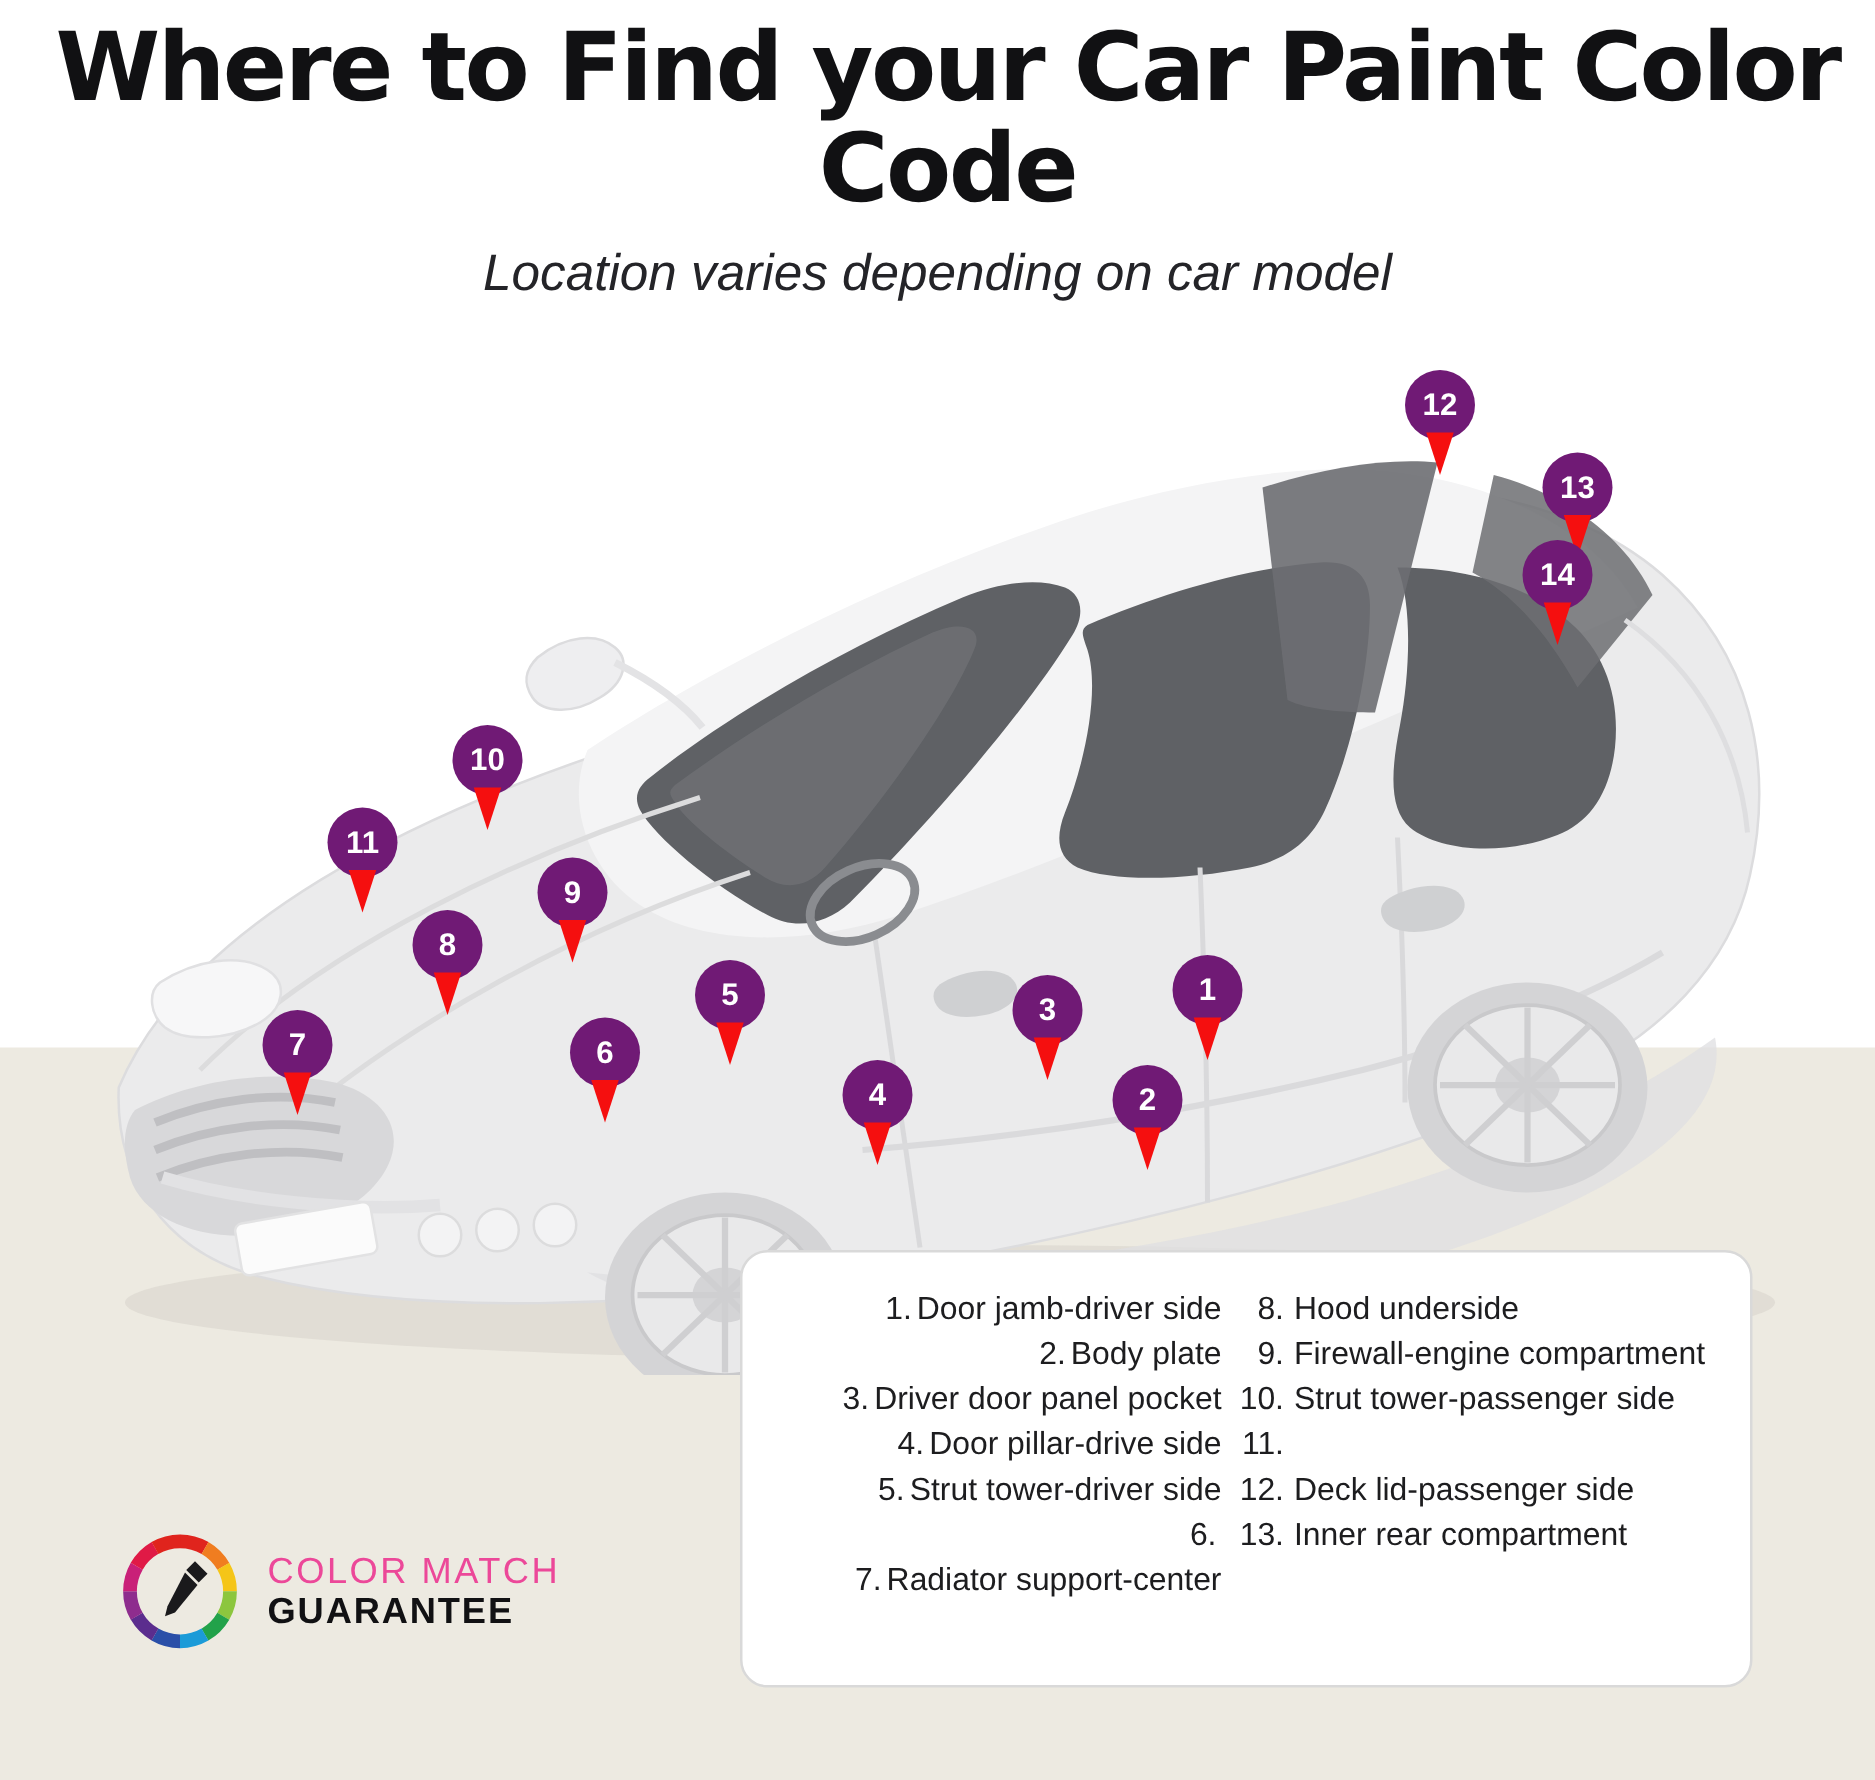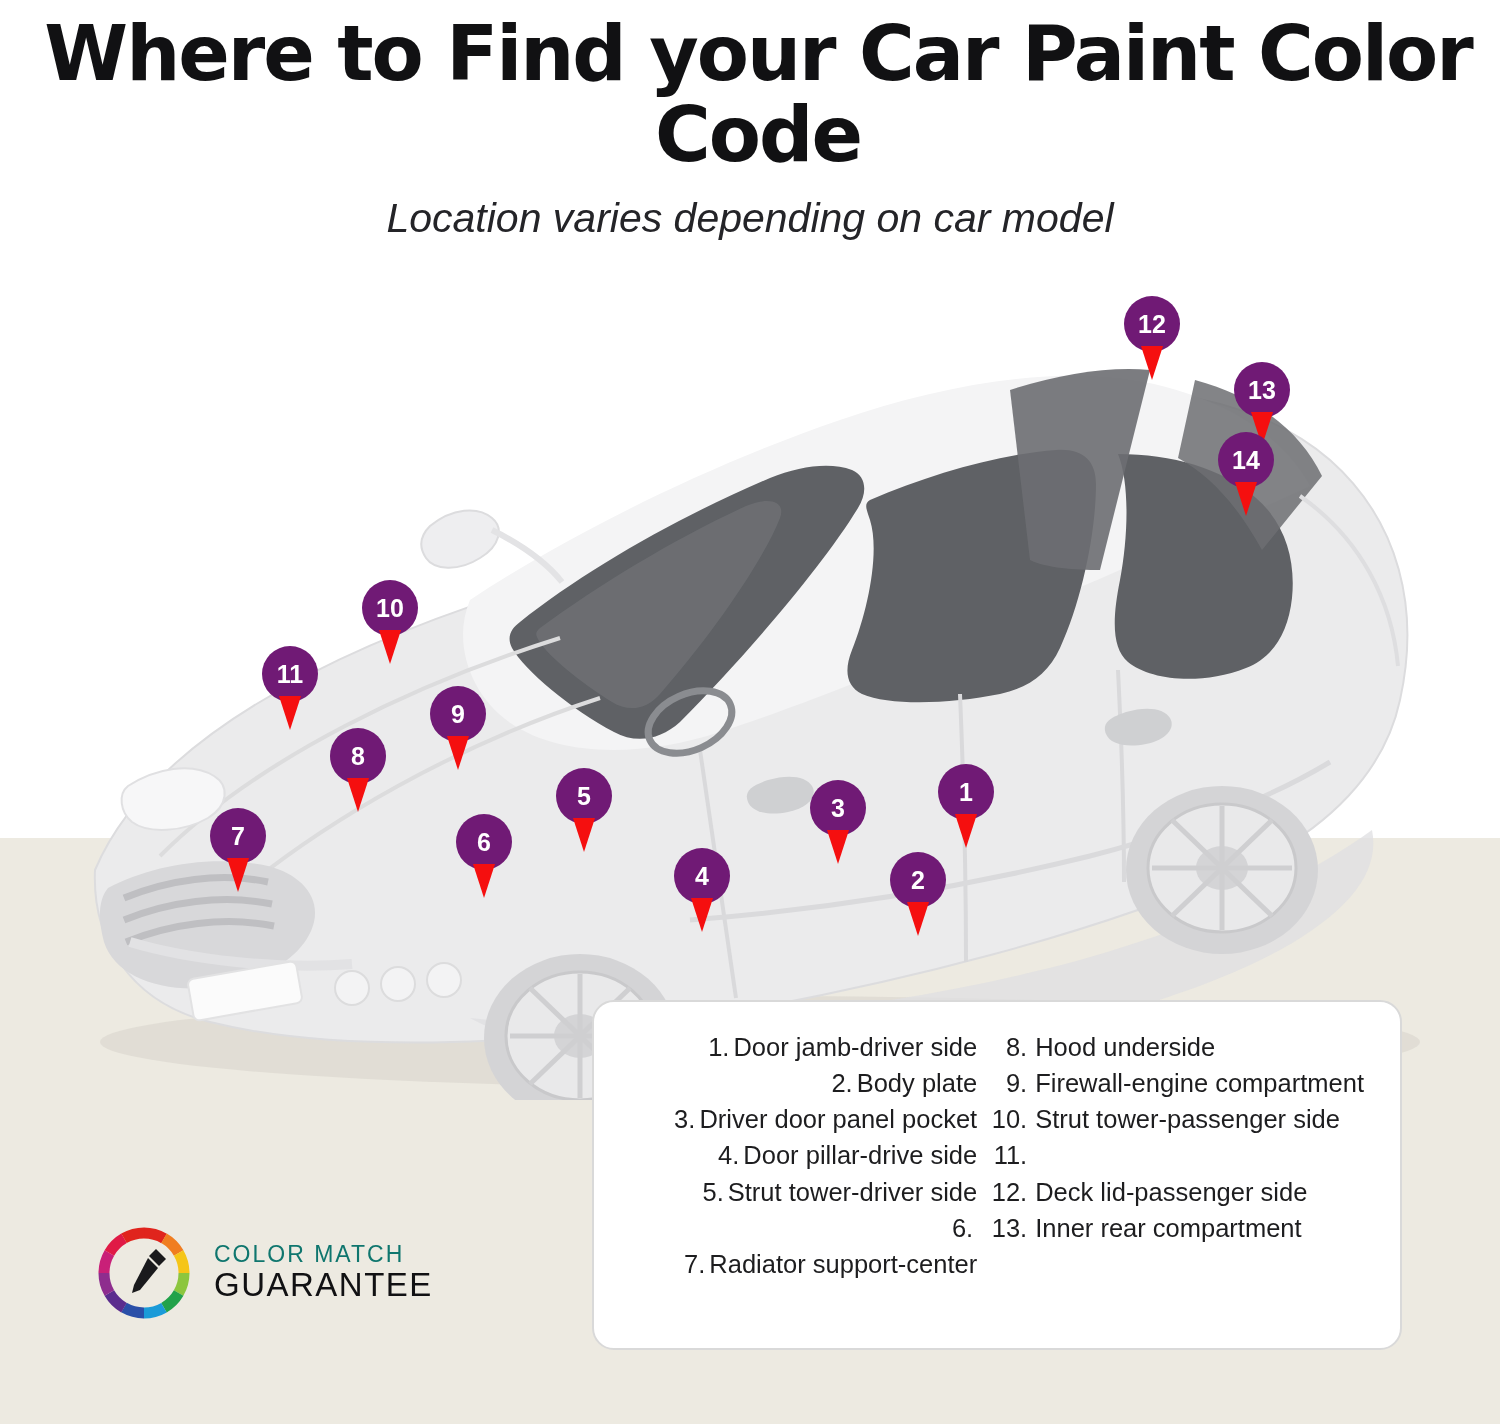--- a/index.html
+++ b/index.html
@@ -139,31 +139,31 @@
     width: 96px;
     height: 96px;
     position: relative;
     flex: none;
   }
   #brand-text {
     margin-left: 22px;
     line-height: 1.12;
   }
   #brand-line1 {
-    font-size: 23px;
+    font-size: 29px;
     letter-spacing: 2px;
-    color: #0f766e;
+    color: #ec4899;
     font-weight: 400;
     font-family: "Liberation Sans", sans-serif;
   }
   #brand-line2 {
-    font-size: 33px;
+    font-size: 29px;
     letter-spacing: 1.5px;
     color: #111113;
-    font-weight: 400;
+    font-weight: 700;
     font-family: "Liberation Sans", sans-serif;
   }
 </style>
 </head>
 <body>
 
 <div id="ground"></div>
 
 <div id="header">
   <h1 id="title">Where to Find your Car Paint Color Code</h1>

